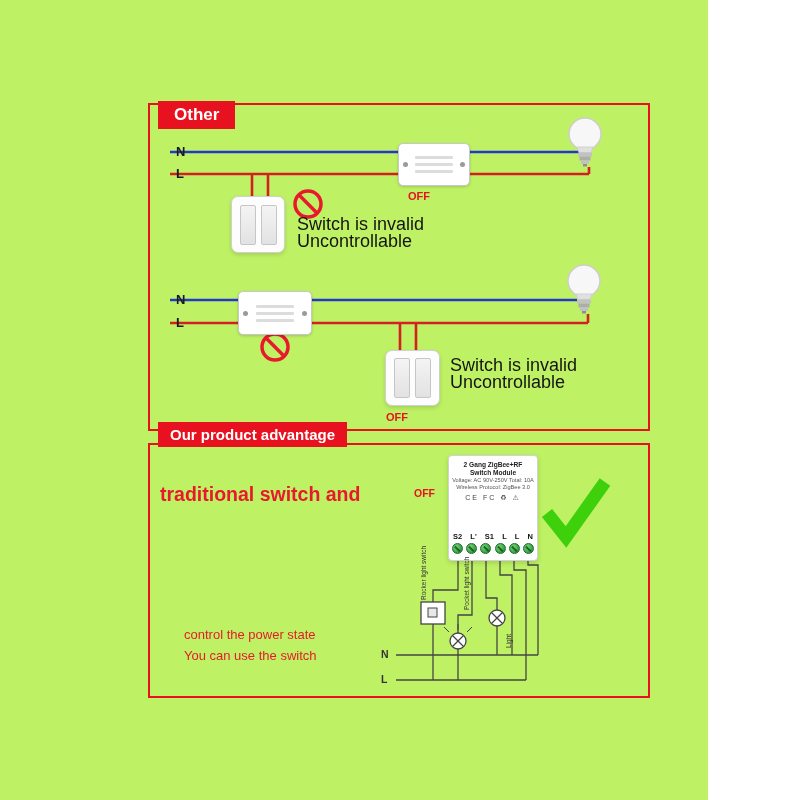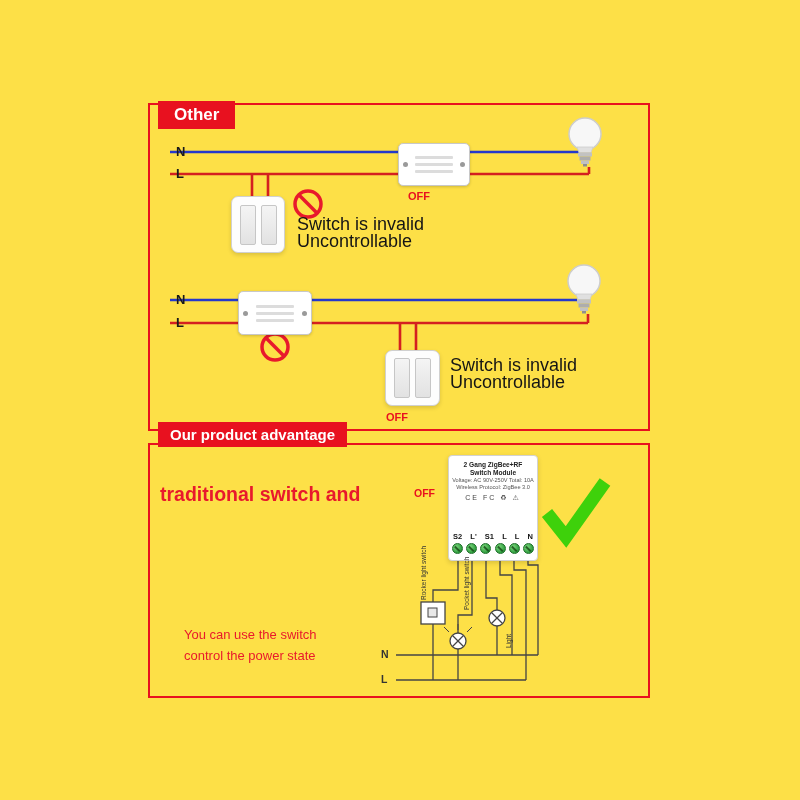--- a/index.html
+++ b/index.html
@@ -1,17 +1,17 @@
 <!DOCTYPE html>
 <html><head>
 <meta charset="utf-8">
 <style>
   *{margin:0;padding:0;box-sizing:border-box}
   html,body{width:800px;height:800px;background:#fff;font-family:"Liberation Sans",sans-serif}
-  .canvas{position:relative;width:800px;height:800px;background:#fde047;overflow:hidden}
+  .canvas{position:relative;width:708px;height:800px;background:#bef264;overflow:hidden}
   .overlay{position:absolute;left:0;top:0;z-index:1;pointer-events:none}
   .abs{position:absolute;z-index:2}
   .panel{position:absolute;border:2px solid #e8111f;background:transparent;z-index:0}
   .panel-title{position:absolute;background:#e8111f;color:#fff;font-weight:bold;z-index:3;white-space:nowrap}
   .wire-label{font-size:13px;font-weight:bold;color:#1a1a1a}
   .off-label{color:#e8111f;font-weight:bold;font-size:11px;}
   .invalid-text div{font-size:18px;color:#151515;line-height:17px;white-space:nowrap}
   .breaker{background:#fff;border:1px solid #c8c8c8;border-radius:5px;box-shadow:0 1px 3px rgba(0,0,0,.18);
            display:flex;align-items:center;justify-content:center}
   .breaker .bars i{display:block;width:38px;height:3px;background:#dcdcdc;margin:4px auto;border-radius:1px}
@@ -153,22 +153,22 @@
   </div>
 
   <div class="panel" style="left:148px;top:443px;width:502px;height:255px"></div>
   <div class="panel-title" style="left:158px;top:422px;padding:4px 12px;font-size:15px">Our product advantage</div>
 
   <div class="abs headline" style="left:160px;top:480px">
     <div>traditional switch and</div>
   </div>
 
   <div class="abs subtext" style="left:184px;top:624px">
+    <div>control the power state</div>
     <div>You can use the switch</div>
-    <div>control the power state</div>
   </div>
 
   <div class="abs off-label" style="left:414px;top:487px;width:30px;font-size:10.5px">OFF</div>
 
   <div class="abs mod" style="left:448px;top:455px;width:90px;height:106px">
     <div class="m-title">2 Gang ZigBee+RF Switch Module</div>
     <div class="m-spec">Voltage: AC 90V-250V  Total: 10A</div>
     <div class="m-spec">Wireless Protocol: ZigBee 3.0</div>
     <div class="m-icons">CE FC ♻ ⚠</div>
     <div class="m-terms">

